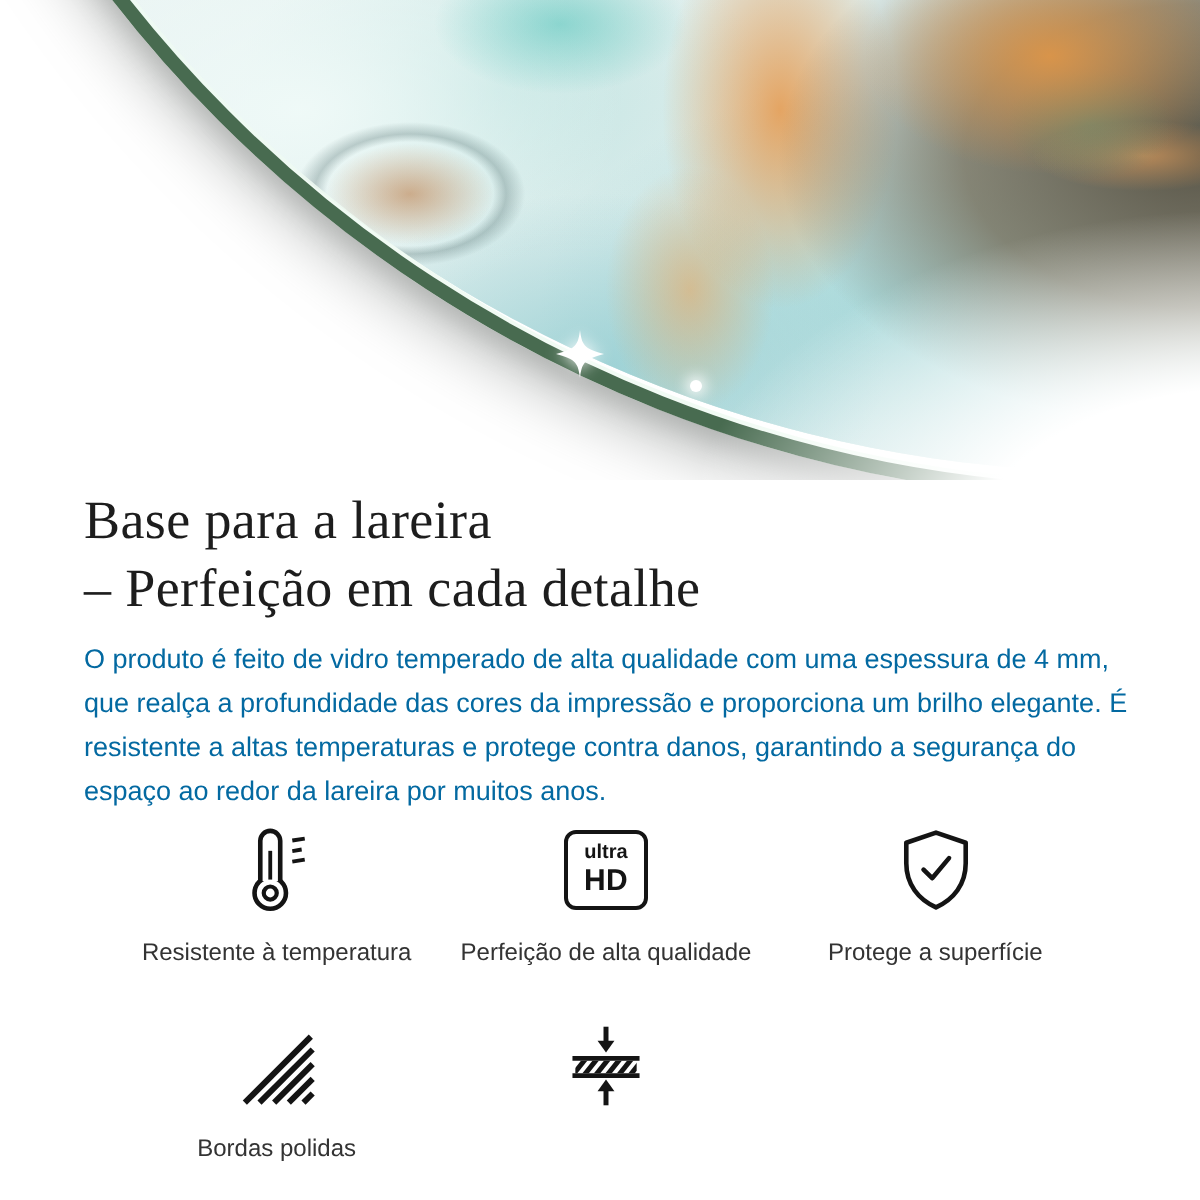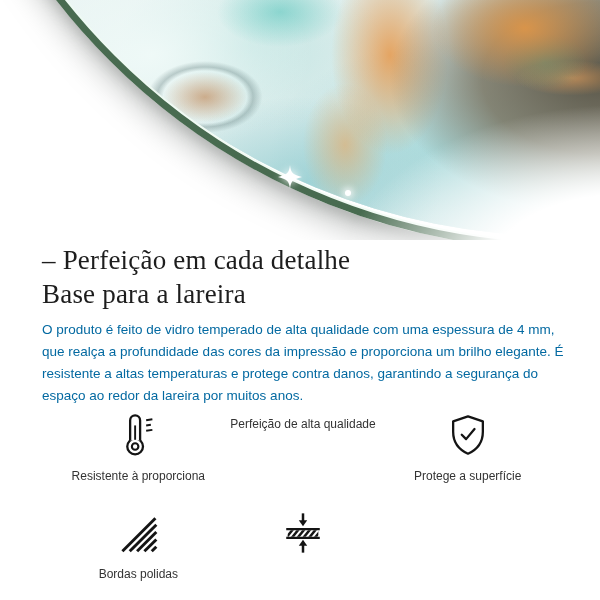--- a/index.html
+++ b/index.html
@@ -89,44 +89,50 @@
     <div class="fade-overlay"></div>
     <svg class="sparkle" width="26" height="26" viewBox="0 0 26 26">
       <path d="M13 1 C13.9 8.2 14.8 10.4 25 13 C14.8 15.6 13.9 17.8 13 25 C12.1 17.8 11.2 15.6 1 13 C11.2 10.4 12.1 8.2 13 1 Z" fill="#ffffff"></path>
     </svg>
     <div class="sparkle-dot"></div>
   </div>
 
   <div class="content">
 
     <h1>
+      <span>Base para a lareira</span>
       <span>– Perfeição em cada detalhe</span>
-      <span>Base para a lareira</span>
     </h1>
 
     <p class="description">O produto é feito de vidro temperado de alta qualidade com uma espessura de 4 mm, que realça a profundidade das cores da impressão e proporciona um brilho elegante. É resistente a altas temperaturas e protege contra danos, garantindo a segurança do espaço ao redor da lareira por muitos anos.</p>
 
     <div class="features">
 
       <div class="feature">
         <div class="icon-slot">
           <svg width="46" height="50" viewBox="0 0 48 48">
             <circle class="icon-stroke" cx="21" cy="36" r="8.2" stroke-width="2.4"></circle>
             <path d="M15.8 29.7 V8.8 a5.2 5.2 0 0 1 10.4 0 V29.7" fill="#ffffff" class="" stroke="#141414" stroke-width="2.4"></path>
             <line class="icon-stroke" x1="21" y1="14" x2="21" y2="29" stroke-width="2"></line>
             <circle class="icon-stroke" cx="21" cy="36" r="3.4" stroke-width="2.2" fill="#ffffff"></circle>
             <line class="icon-stroke" x1="32.5" y1="8.6" x2="39" y2="7.6" stroke-width="2"></line>
             <line class="icon-stroke" x1="32.5" y1="14.1" x2="37.4" y2="13.3" stroke-width="2"></line>
             <line class="icon-stroke" x1="32.5" y1="19.6" x2="39" y2="18.6" stroke-width="2"></line>
           </svg>
         </div>
-        <div class="feature-label">Resistente à proporciona</div>
+        <div class="feature-label">Resistente à temperatura</div>
       </div>
 
       <div class="feature">
+        <div class="icon-slot">
+          <div class="hd-badge">
+            <div class="hd-top">ultra</div>
+            <div class="hd-bottom">HD</div>
+          </div>
+        </div>
         <div class="feature-label">Perfeição de alta qualidade</div>
       </div>
 
       <div class="feature">
         <div class="icon-slot">
           <svg width="46" height="46" viewBox="0 0 48 48">
             <path class="icon-stroke" d="M24 4.5 L39.5 9.8 V20.5 C39.5 31.5 33.2 39.3 24 43.5 C14.8 39.3 8.5 31.5 8.5 20.5 V9.8 Z" stroke-width="2.4" stroke-linejoin="round"></path>
             <path class="icon-stroke" d="M17.5 23.8 L22 28.3 L30.8 17.8" stroke-width="2.4" stroke-linecap="round" stroke-linejoin="round"></path>
           </svg>
         </div>

